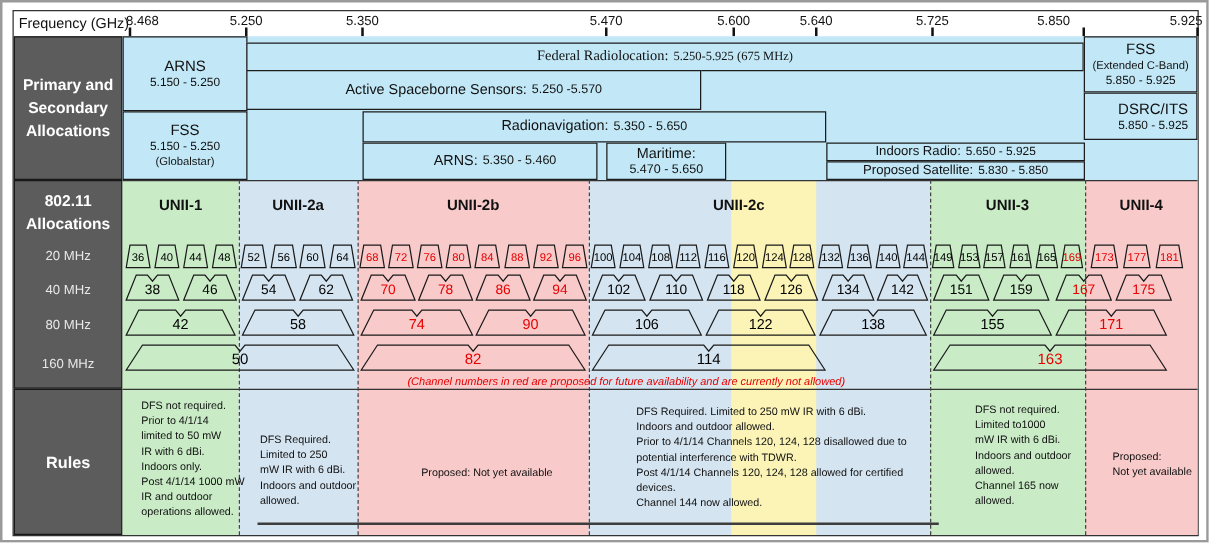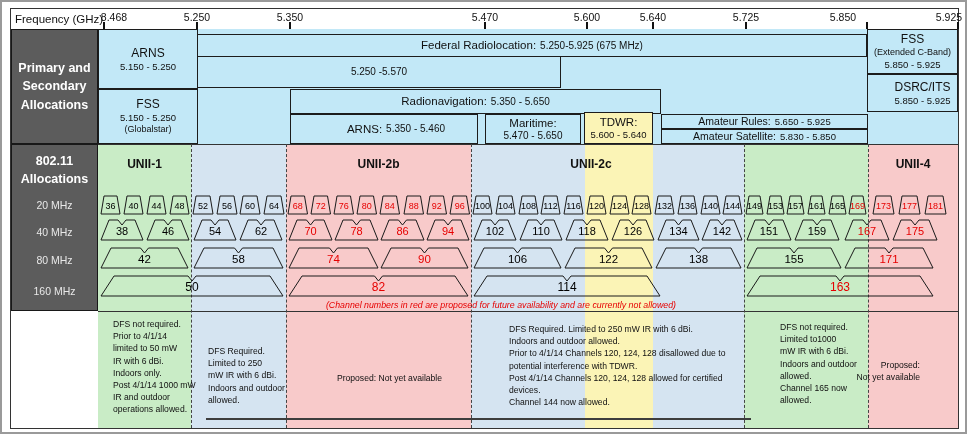--- a/index.html
+++ b/index.html
@@ -72,61 +72,59 @@
 
     <div class="abs side side-primary">Primary and
 Secondary
 Allocations</div>
     <div class="abs side side-dot11">802.11
 Allocations</div>
     <div class="abs side-row" style="top:190px;">20 MHz</div>
     <div class="abs side-row" style="top:217px;">40 MHz</div>
     <div class="abs side-row" style="top:245px;">80 MHz</div>
     <div class="abs side-row" style="top:276px;">160 MHz</div>
+    <div class="abs side side-rules">Rules</div>
 
     <div class="abs cyan-area"></div>
 
     <div class="abs alloc" style="left:87px;top:20px;width:100px;height:60px;">
       <span class="t">ARNS</span>
       <span class="r">5.150 - 5.250</span>
     </div>
     <div class="abs alloc" style="left:87px;top:80px;width:100px;height:55px;">
       <span class="t">FSS</span>
       <span class="r">5.150 - 5.250</span>
       <span class="n">(Globalstar)</span>
     </div>
-    <div class="abs alloc inline" style="left:186px;top:25px;width:670px;height:23px;">
+    <div class="abs alloc inline" style="left:186px;top:25px;width:670px;height:23px;font-family:Liberation Serif, serif;">
       <span class="t">Federal Radiolocation:</span>
       <span class="r">5.250-5.925 (675 MHz)</span>
     </div>
     <div class="abs alloc inline" style="left:186px;top:47px;width:364px;height:32px;">
+      <span class="t">Active Spaceborne Sensors:</span>
       <span class="r">5.250 -5.570</span>
     </div>
     <div class="abs alloc inline" style="left:279px;top:80px;width:371px;height:25px;">
       <span class="t">Radionavigation:</span>
       <span class="r">5.350 - 5.650</span>
     </div>
     <div class="abs alloc inline" style="left:279px;top:105px;width:188px;height:30px;padding-left:24px;">
       <span class="t">ARNS:</span>
       <span class="r">5.350 - 5.460</span>
     </div>
     <div class="abs alloc" style="left:474px;top:105px;width:96px;height:30px;">
       <span class="t" style="font-size:11.5px">Maritime:</span>
       <span class="r" style="font-size:10px">5.470 - 5.650</span>
     </div>
-    <div class="abs alloc yellowbox" style="left:573px;top:103px;width:69px;height:32px;">
-      <span class="t" style="font-size:11.5px">TDWR:</span>
-      <span class="r">5.600 - 5.640</span>
-    </div>
     <div class="abs alloc inline" style="left:650px;top:105px;width:207px;height:15px;">
-      <span class="t" style="font-size:10.5px">Amateur Rules:</span>
+      <span class="t" style="font-size:10.5px">Indoors Radio:</span>
       <span class="r" style="font-size:9.5px">5.650 - 5.925</span>
     </div>
     <div class="abs alloc inline" style="left:650px;top:120px;width:207px;height:15px;">
-      <span class="t" style="font-size:10.5px">Amateur Satellite:</span>
+      <span class="t" style="font-size:10.5px">Proposed Satellite:</span>
       <span class="r" style="font-size:9.5px">5.830 - 5.850</span>
     </div>
     <div class="abs alloc" style="left:856px;top:20px;width:91px;height:45px;">
       <span class="t">FSS</span>
       <span class="n">(Extended C-Band)</span>
       <span class="r">5.850 - 5.925</span>
     </div>
     <div class="abs alloc" style="left:856px;top:65px;width:91px;height:38px;padding-left:20px;">
       <span class="t">DSRC/ITS</span>
       <span class="r">5.850 - 5.925</span>
@@ -143,22 +141,24 @@
     <div class="abs hline" style="top:135px;"></div>
     <div class="abs hline" style="top:302px;"></div>
 
     <div class="abs dash" style="left:180px;"></div>
     <div class="abs dash" style="left:275px;"></div>
     <div class="abs dash" style="left:460px;"></div>
     <div class="abs dash" style="left:733px;"></div>
     <div class="abs dash" style="left:857px;"></div>
 
     <div class="abs band-label" style="left:87px;width:93px;">UNII-1</div>
+    <div class="abs band-label" style="left:180px;width:95px;">UNII-2a</div>
     <div class="abs band-label" style="left:275px;width:185px;">UNII-2b</div>
     <div class="abs band-label" style="left:460px;width:240px;">UNII-2c</div>
+    <div class="abs band-label" style="left:733px;width:124px;">UNII-3</div>
     <div class="abs band-label" style="left:857px;width:90px;">UNII-4</div>
 
     <div id="channels">
         <svg width="21" height="20" style="position: absolute; left: 88.5px; top: 186px; overflow: visible;">
           <polygon points="1,19 4,1 17,1 20,19" fill="none" stroke="#1a1a1a" stroke-width="1"></polygon>
           <text x="10.5" y="14" text-anchor="middle" font-size="9" font-family="&quot;Liberation Sans&quot;,sans-serif" fill="#000">36</text>
         </svg>
         <svg width="21" height="20" style="position: absolute; left: 111.75px; top: 186px; overflow: visible;">
           <polygon points="1,19 4,1 17,1 20,19" fill="none" stroke="#1a1a1a" stroke-width="1"></polygon>
           <text x="10.5" y="14" text-anchor="middle" font-size="9" font-family="&quot;Liberation Sans&quot;,sans-serif" fill="#000">40</text>
@@ -452,18 +452,18 @@
 Post 4/1/14 Channels 120, 124, 128 allowed for certified
 devices.
 Channel 144 now allowed.</div>
     <div class="abs rule" style="left:758px;top:312px;width:96px;">DFS not required.
 Limited to1000
 mW IR with 6 dBi.
 Indoors and outdoor
 allowed.
 Channel 165 now
 allowed.</div>
-    <div class="abs rule" style="left:820px;top:350px;width:78px;text-align:right;">Proposed:
+    <div class="abs rule" style="left:868px;top:350px;width:78px;">Proposed:
 Not yet available</div>
 
     <div class="abs dfs-line"></div>
   </div>
 </div>
 
 </body></html>

